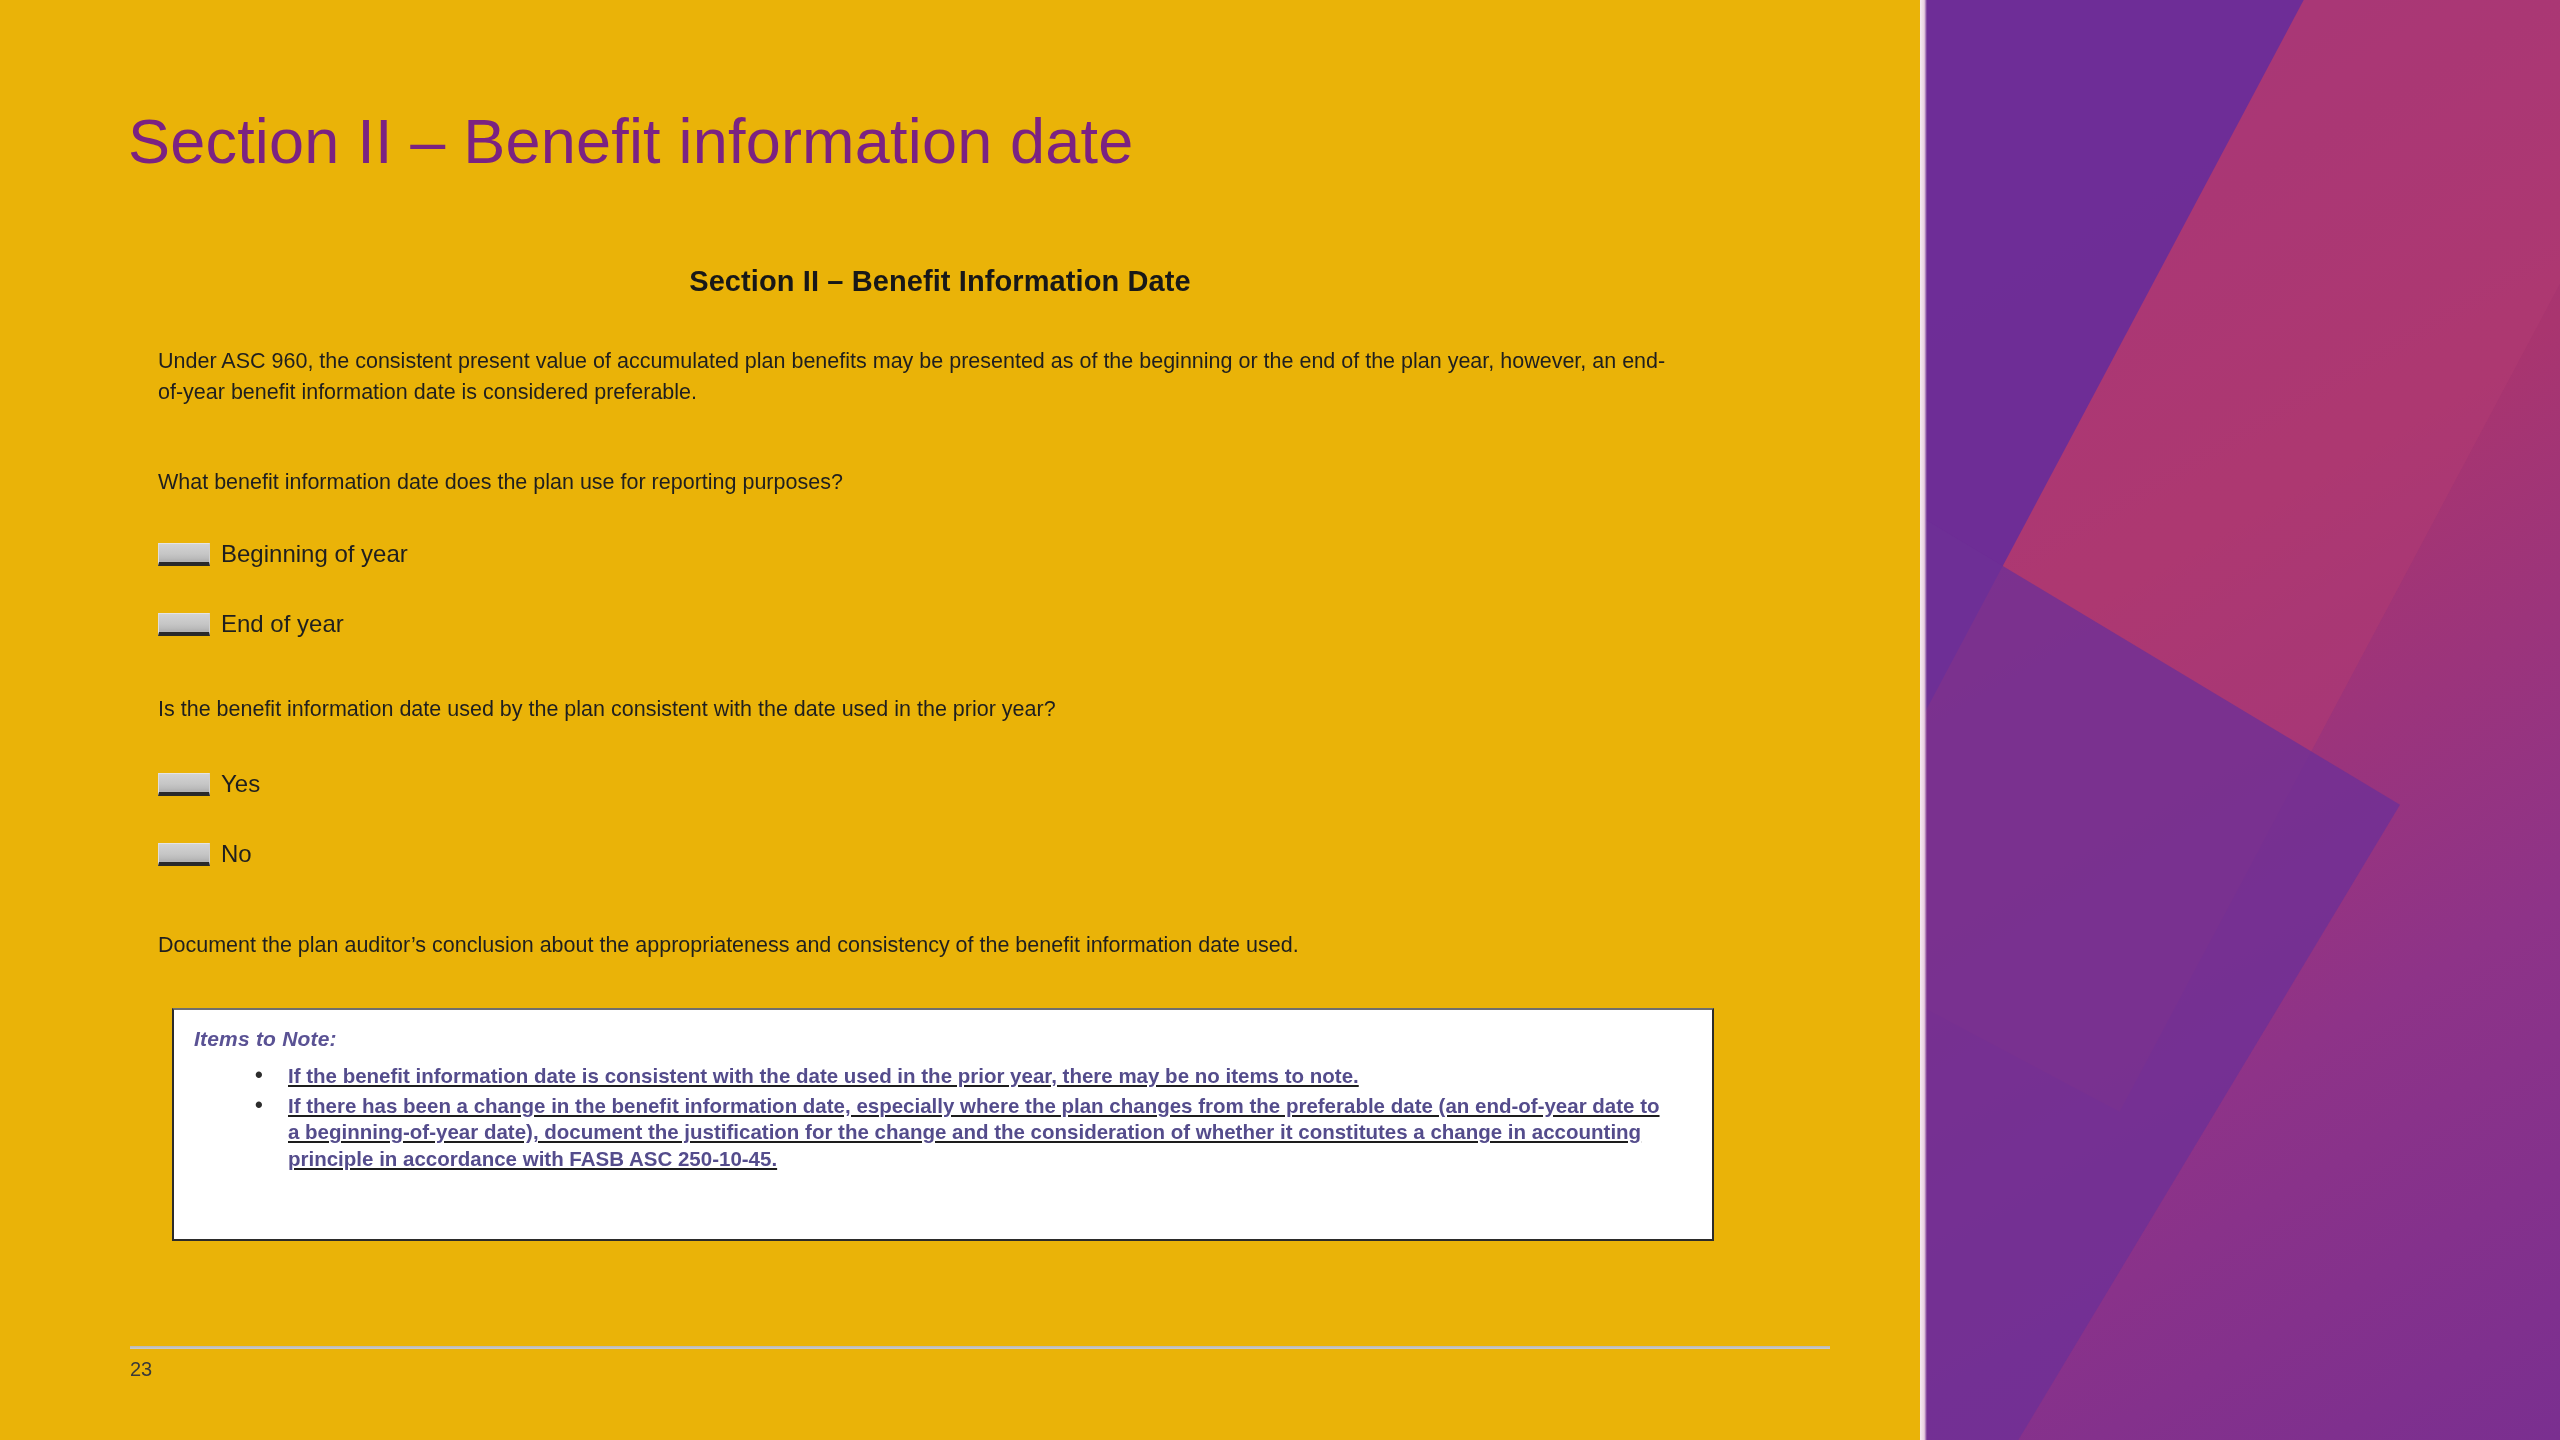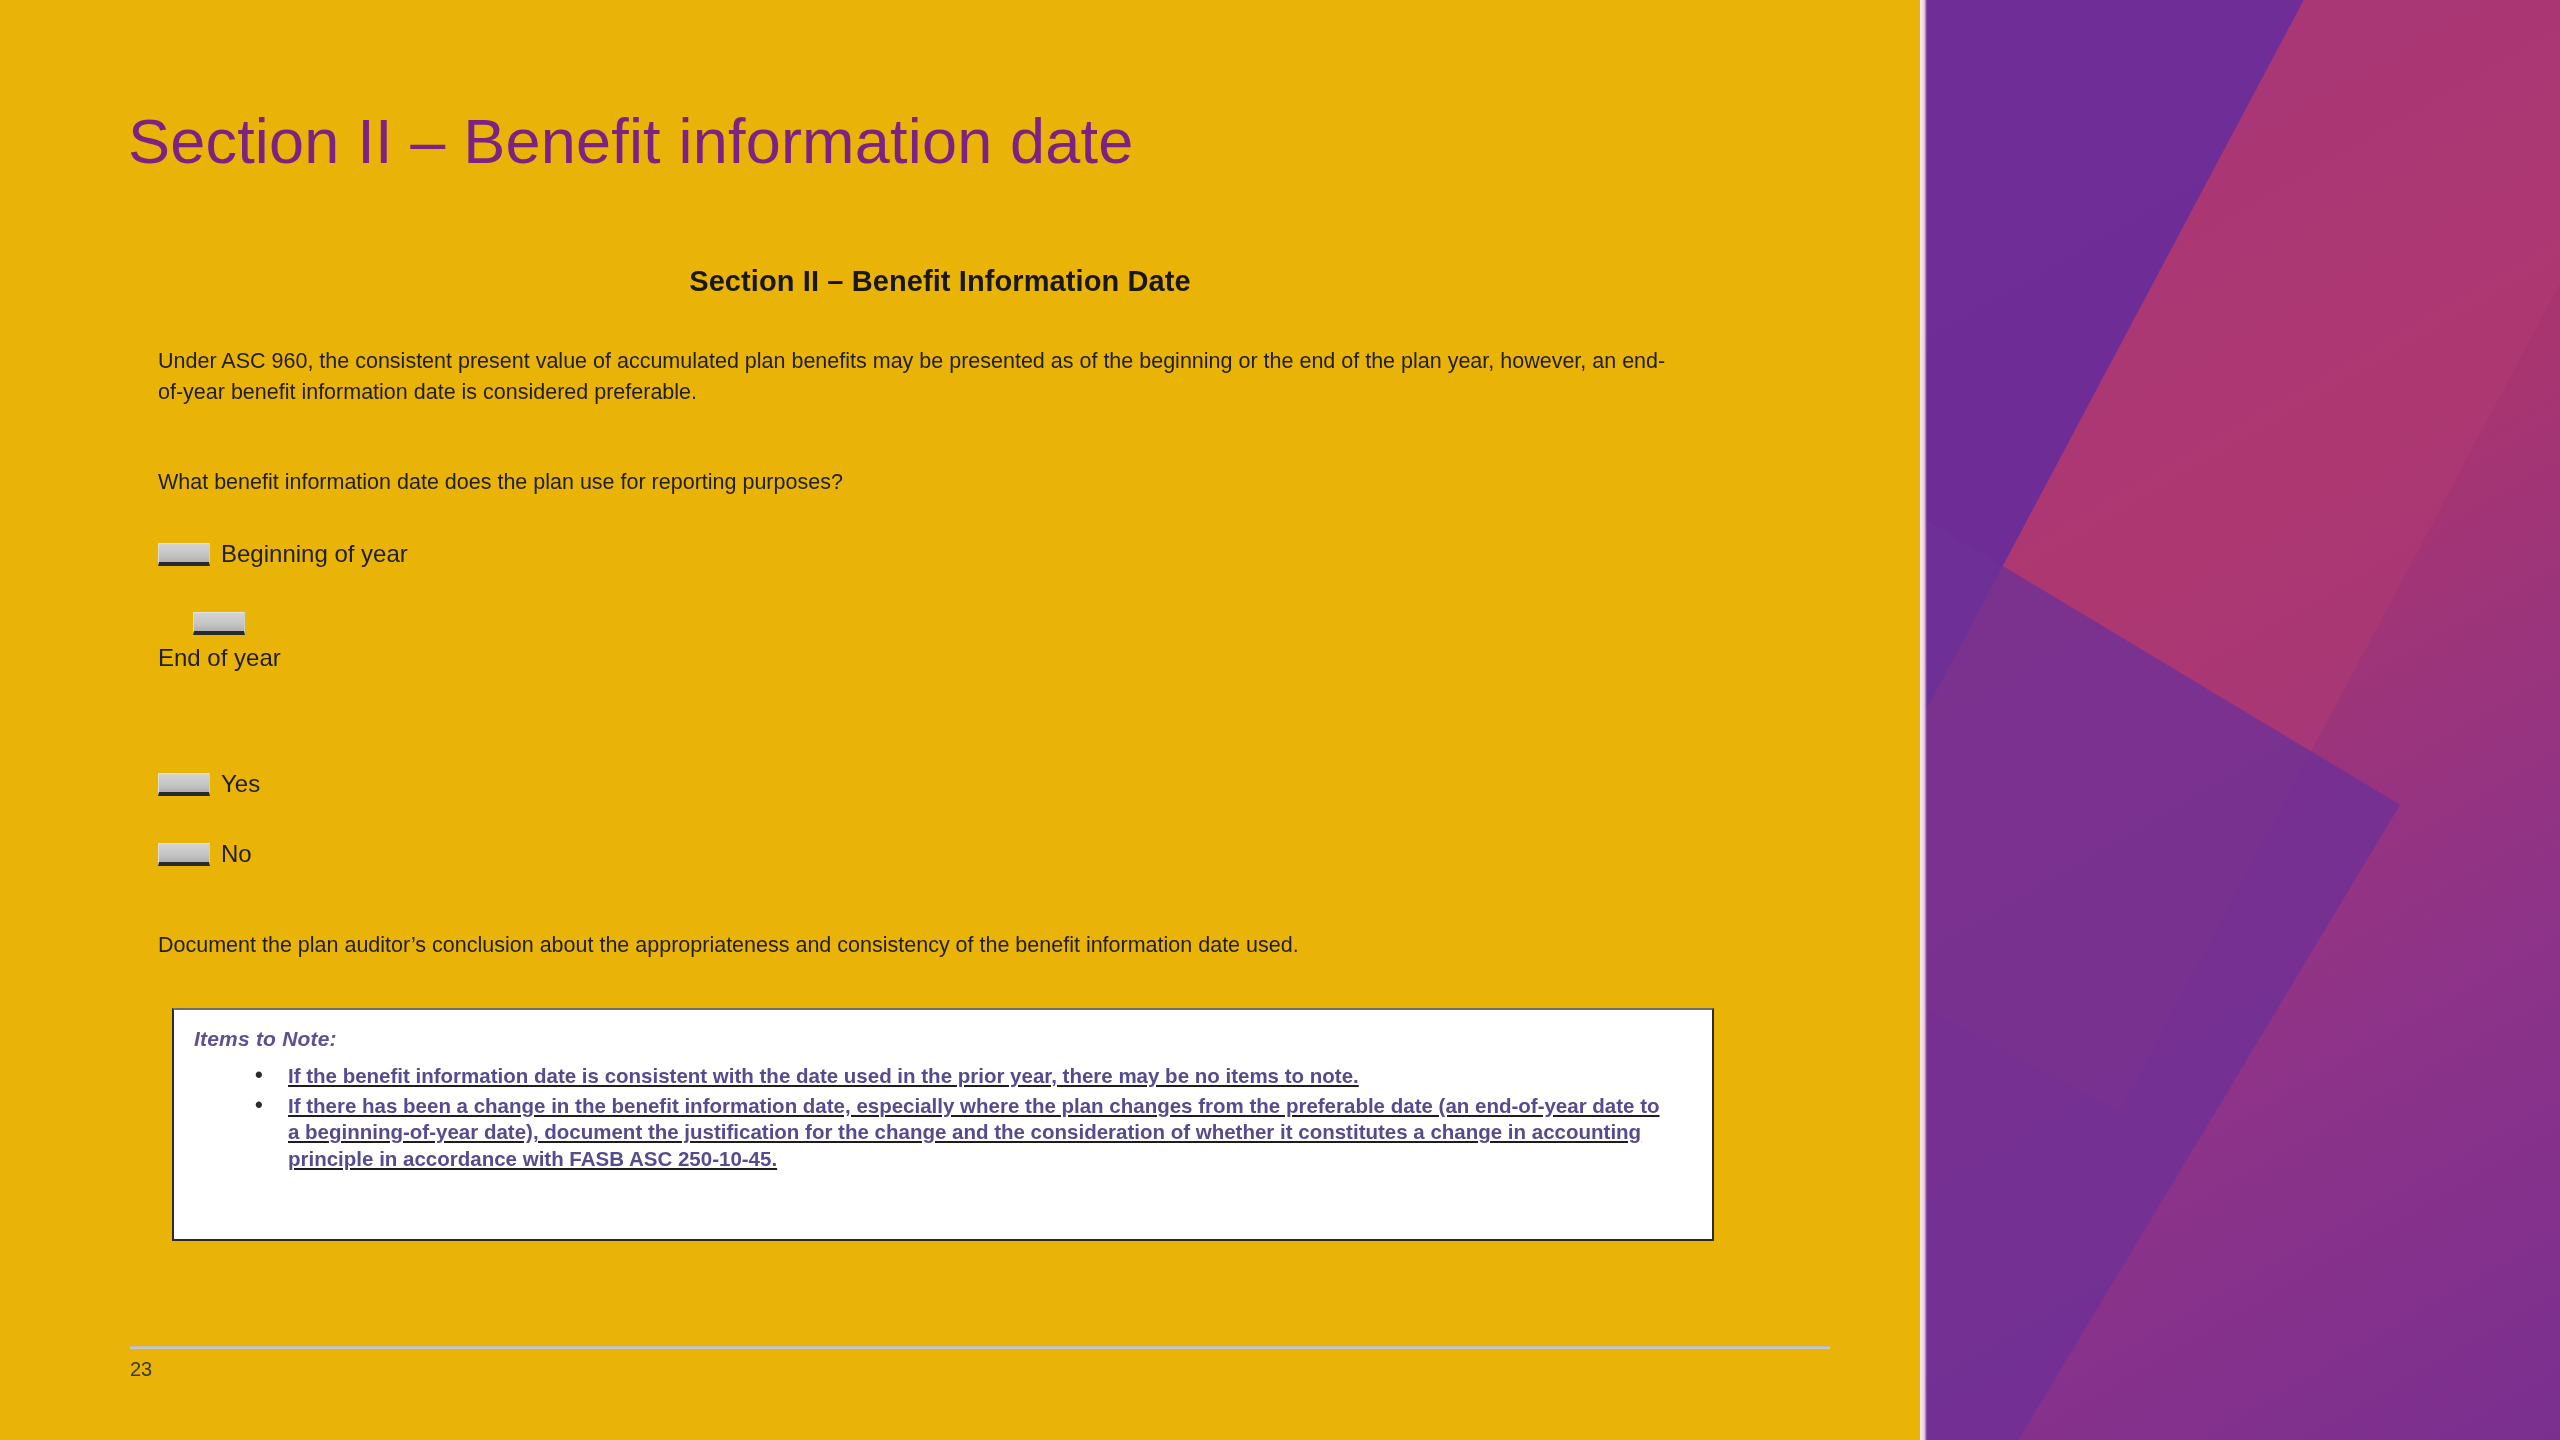--- a/index.html
+++ b/index.html
@@ -128,21 +128,21 @@
 
   
   .opt-row {
     position: absolute;
     left: 158px;
     display: flex;
     align-items: center;
     gap: 11px;
   }
   #opt-boy { top: 312px; }
-  #opt-eoy { top: 382px; flex-direction: column; }
+  #opt-eoy { top: 382px; }
   #opt-yes { top: 542px; }
   #opt-no  { top: 612px; }
 
   .form-field {
     width: 52px;
     height: 23px;
     background: linear-gradient(180deg, #d3d3d3 0%, #c6c6c6 55%, #bcbcbc 78%, #b4b4b4 88%);
     border-top: 1px solid #e4e4e4;
     border-left: 1px solid #dedede;
     border-right: 1px solid #cfcfcf;
@@ -249,20 +249,21 @@
     <div class="opt-row" id="opt-boy">
       <span class="form-field"></span>
       <span class="opt-label">Beginning of year</span>
     </div>
 
     <div class="opt-row" id="opt-eoy">
       <span class="form-field"></span>
       <span class="opt-label">End of year</span>
     </div>
 
+    <div class="doc-para" id="q2">Is the benefit information date used by the plan consistent with the date used in the prior year?</div>
 
     <div class="opt-row" id="opt-yes">
       <span class="form-field"></span>
       <span class="opt-label">Yes</span>
     </div>
 
     <div class="opt-row" id="opt-no">
       <span class="form-field"></span>
       <span class="opt-label">No</span>
     </div>

